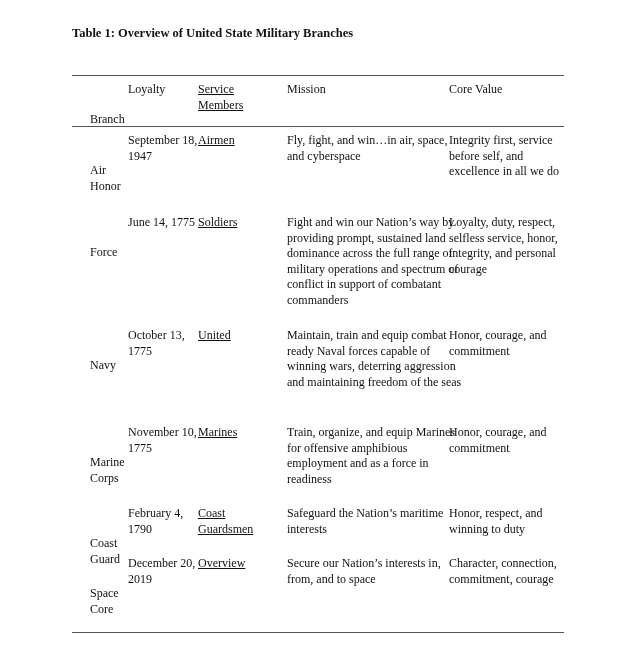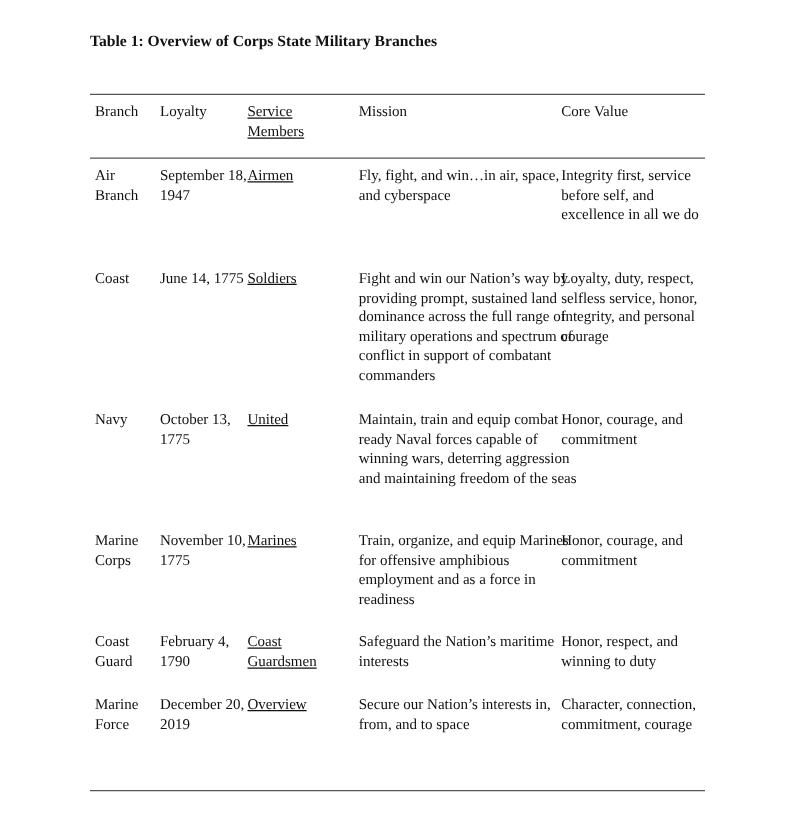--- a/index.html
+++ b/index.html
@@ -2,53 +2,53 @@
 <html><head>
 <meta charset="utf-8">
 <style>
   html, body { margin: 0; padding: 0; background: #ffffff; }
   body { width: 640px; height: 665px; position: relative; overflow: hidden;
          font-family: "Liberation Serif", "DejaVu Serif", serif; color: #111; }
   .title { position: absolute; left: 72px; top: 26px; font-size: 12.5px; font-weight: bold; }
   .rule { position: absolute; left: 72px; width: 492px; height: 1px; background: #555; }
   .row { position: absolute; left: 72px; width: 492px; font-size: 12px; line-height: 15.5px; }
   .cell { position: absolute; top: 0; }
-  .c0 { left: 4px; width: 48px; }
+  .c0 { left: 18px; width: 48px; margin-top: 30px; }
   .c1 { left: 56px; width: 70px; }
   .c2 { left: 126px; width: 72px; text-decoration: underline; }
   .c3 { left: 215px; width: 178px; }
   .c4 { left: 377px; width: 110px; }
 </style>
 </head>
 <body>
 
-<div class="title">Table 1: Overview of Corps State Military Branches</div>
+<div class="title">Table 1: Overview of United State Military Branches</div>
 
 <div class="rule" style="top:75px"></div>
 
 <div class="row" style="top:82px">
   <div class="cell c0">Branch</div>
   <div class="cell c1">Loyalty</div>
   <div class="cell c2">Service Members</div>
   <div class="cell c3">Mission</div>
   <div class="cell c4">Core Value</div>
 </div>
 
 <div class="rule" style="top:126px"></div>
 
 <div class="row" style="top:133px">
-  <div class="cell c0">Air Branch</div>
+  <div class="cell c0">Air Honor</div>
   <div class="cell c1">September 18, 1947</div>
   <div class="cell c2">Airmen</div>
   <div class="cell c3">Fly, fight, and win…in air, space, and cyberspace</div>
   <div class="cell c4">Integrity first, service before self, and excellence in all we do</div>
 </div>
 
 <div class="row" style="top:215px">
-  <div class="cell c0">Coast</div>
+  <div class="cell c0">Force</div>
   <div class="cell c1">June 14, 1775</div>
   <div class="cell c2">Soldiers</div>
   <div class="cell c3">Fight and win our Nation’s way by providing prompt, sustained land dominance across the full range of military operations and spectrum of conflict in support of combatant commanders</div>
   <div class="cell c4">Loyalty, duty, respect, selfless service, honor, integrity, and personal courage</div>
 </div>
 
 <div class="row" style="top:328px">
   <div class="cell c0">Navy</div>
   <div class="cell c1">October 13, 1775</div>
   <div class="cell c2">United</div>
@@ -66,20 +66,20 @@
 
 <div class="row" style="top:506px">
   <div class="cell c0">Coast Guard</div>
   <div class="cell c1">February 4, 1790</div>
   <div class="cell c2">Coast Guardsmen</div>
   <div class="cell c3">Safeguard the Nation’s maritime interests</div>
   <div class="cell c4">Honor, respect, and winning to duty</div>
 </div>
 
 <div class="row" style="top:556px">
-  <div class="cell c0">Marine Force</div>
+  <div class="cell c0">Space Core</div>
   <div class="cell c1">December 20, 2019</div>
   <div class="cell c2">Overview</div>
   <div class="cell c3">Secure our Nation’s interests in, from, and to space</div>
   <div class="cell c4">Character, connection, commitment, courage</div>
 </div>
 
 <div class="rule" style="top:632px"></div>
 
 </body></html>

